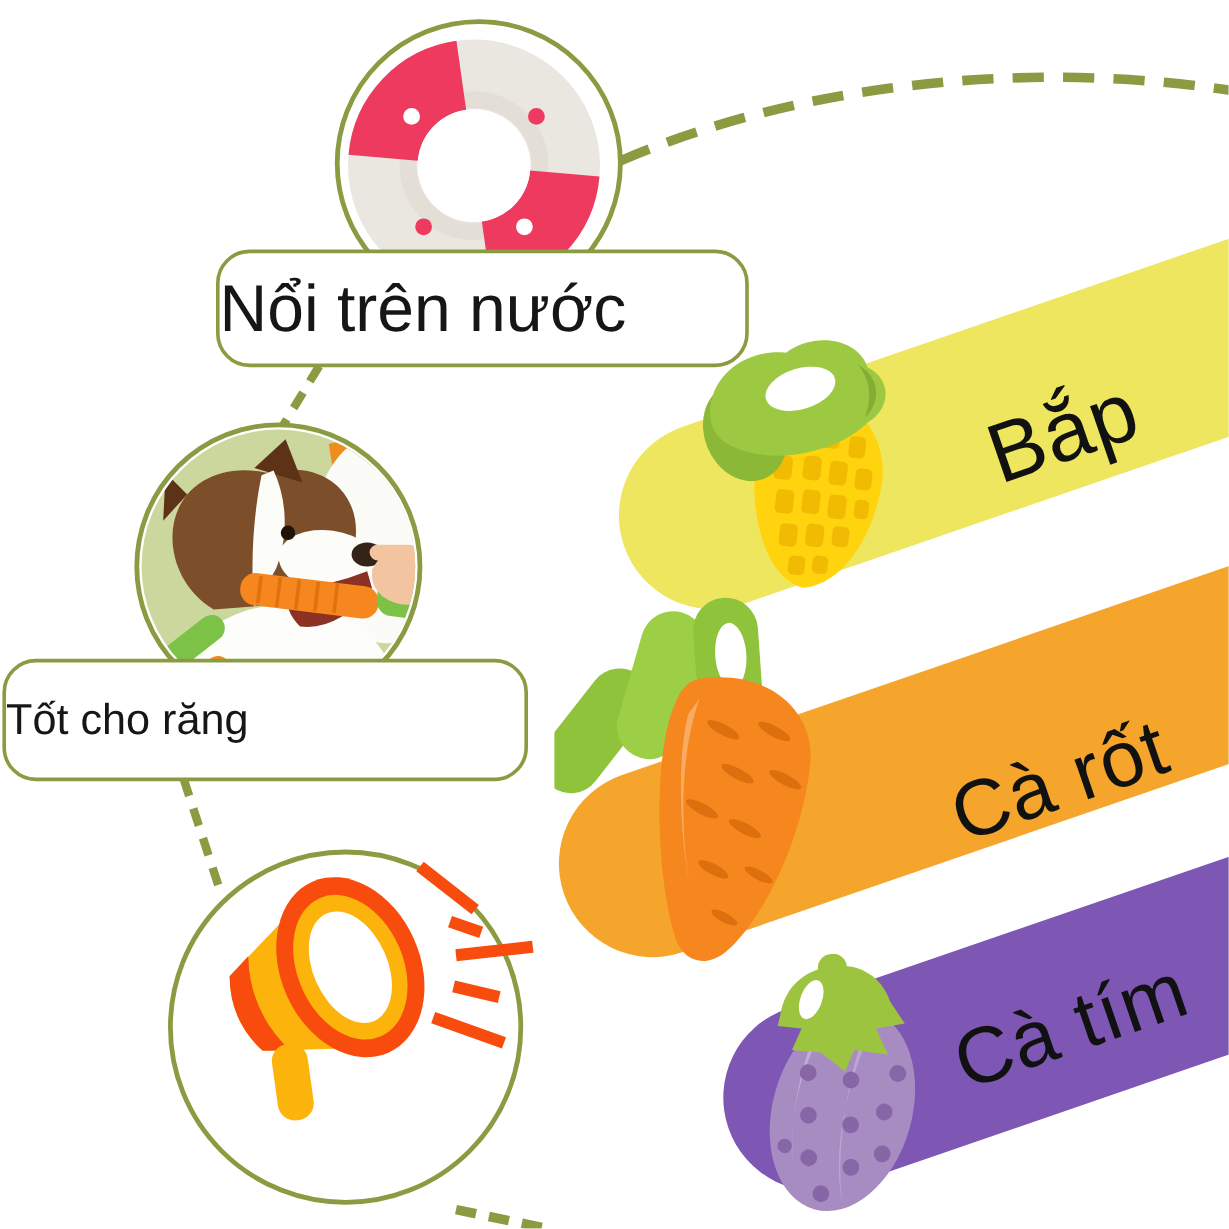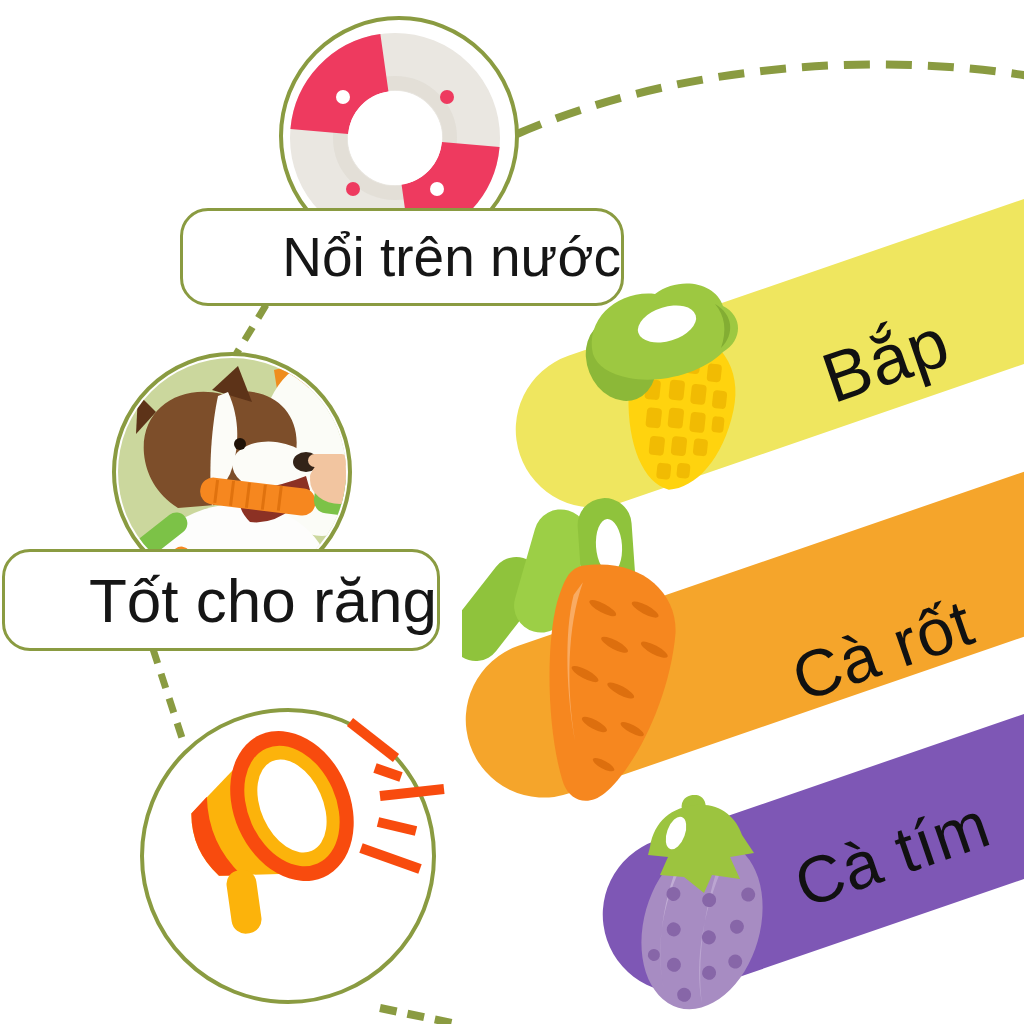--- a/index.html
+++ b/index.html
@@ -7,21 +7,21 @@
          font-family:"Liberation Sans",sans-serif;}
   .overlay{position:absolute;left:0;top:0;z-index:2;pointer-events:none;}
   .banner{position:absolute;width:700px;height:156px;border-radius:78px;
           transform:rotate(-19deg);transform-origin:0 50%;z-index:1;}
   .banner-text{position:absolute;z-index:6;color:#111;font-weight:500;
                transform:rotate(-19deg);white-space:nowrap;letter-spacing:1px;}
   .circle-badge{position:absolute;background:#fff;border:4px solid #8a9b41;
                 border-radius:50%;z-index:3;}
   .circle-badge svg{overflow:visible;display:block;}
   .callout-label{position:absolute;background:#fff;border:3px solid #8a9b41;
-                 border-radius:28px;display:flex;align-items:center;justify-content:flex-end;
+                 border-radius:28px;display:flex;align-items:center;justify-content:flex-start;
                  color:#161616;z-index:4;white-space:nowrap;}
   .toy{position:absolute;z-index:5;}
 </style>
 </head>
 <body>
 
 <div class="stage">
 
   <div class="banner" style="left: 520px; top: 377px; background-color: rgb(239, 230, 95);"></div>
   <div class="banner" style="left: 470px; top: 667px; background-color: rgb(245, 165, 43);"></div>
@@ -84,21 +84,21 @@
           <ellipse cx="224" cy="124" rx="30" ry="24"></ellipse>
           <rect x="192" y="98" width="40" height="13" rx="6.5"></rect>
           <rect x="194" y="114" width="42" height="13" rx="6.5"></rect>
         </g>
         <rect x="10" y="170" width="66" height="22" rx="11" fill="#7cc247" transform="rotate(-38 43 181)"></rect>
         <rect x="34" y="198" width="44" height="20" rx="10" fill="#f6871f" transform="rotate(-38 56 208)"></rect>
       </g>
     </svg>
   </div>
 
-  <div class="callout-label" style="left:2px;top:549px;width:432px;height:96px;font-size:62px;">
+  <div class="callout-label" style="left:2px;top:549px;width:432px;height:96px;font-size:36px;">
     <span>Tốt cho răng</span>
   </div>
 
   <div class="circle-badge" style="left:140px;top:708px;width:288px;height:288px;">
     <svg width="288" height="288" viewBox="0 0 288 288">
       <g transform="rotate(-24 110 112)">
         <path d="M 152 38 L 57 77 Q 42 111 57 145 L 152 184 Z" fill="#fcb30b"></path>
         <path d="M 78 68 Q 60 111 78 154 L 57 145 Q 42 111 57 77 Z" fill="#f84b0e"></path>
         <rect x="62" y="148" width="30" height="64" rx="14" fill="#fcb30b" transform="rotate(16 77 152)"></rect>
         <ellipse cx="152" cy="111" rx="58" ry="78" fill="#f84b0e"></ellipse>

